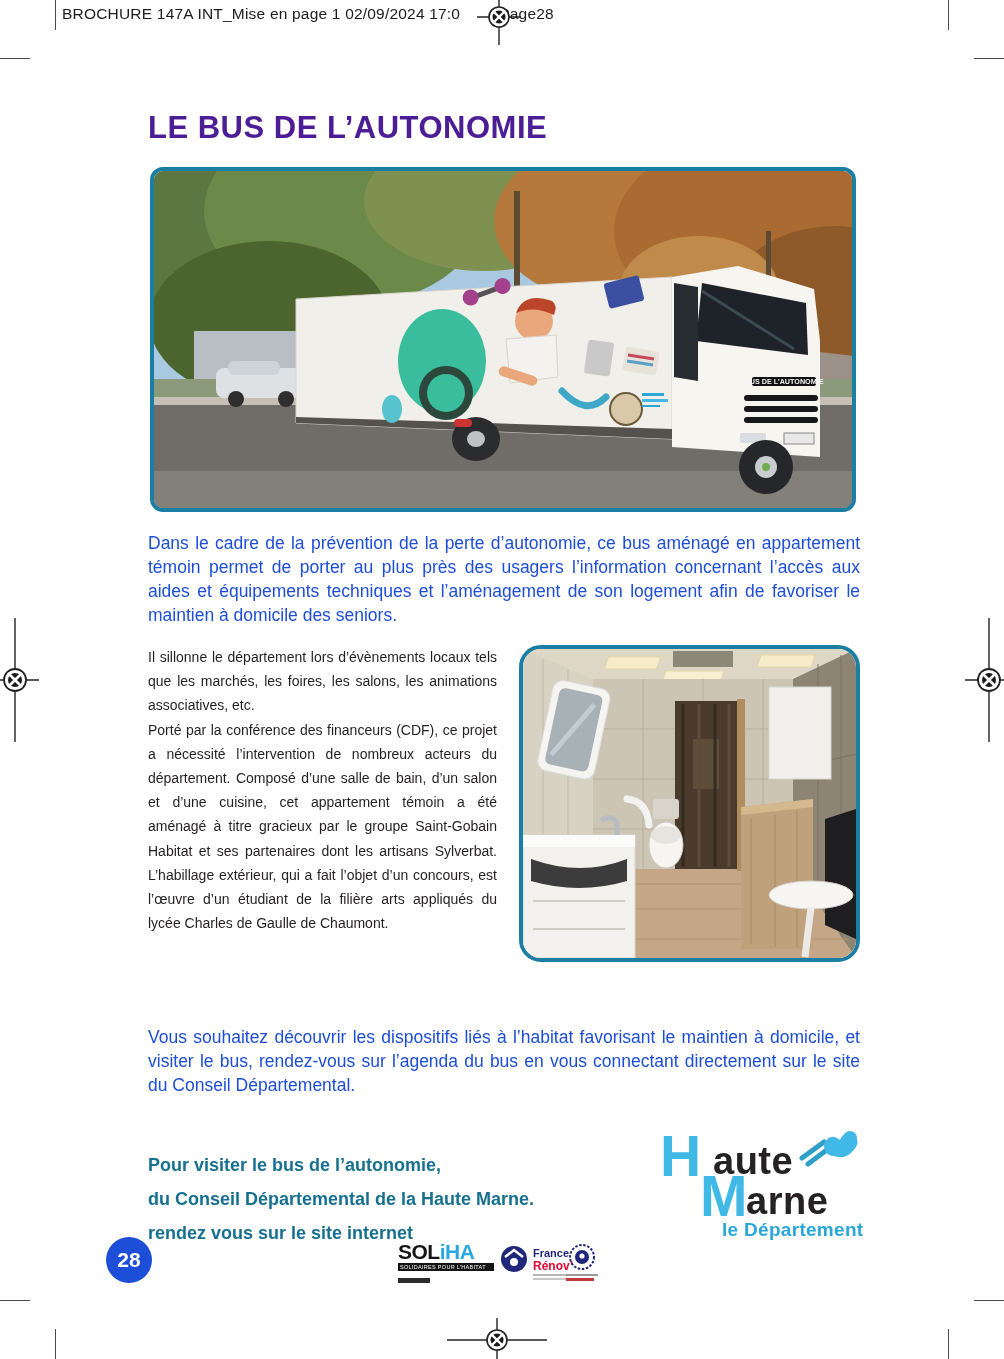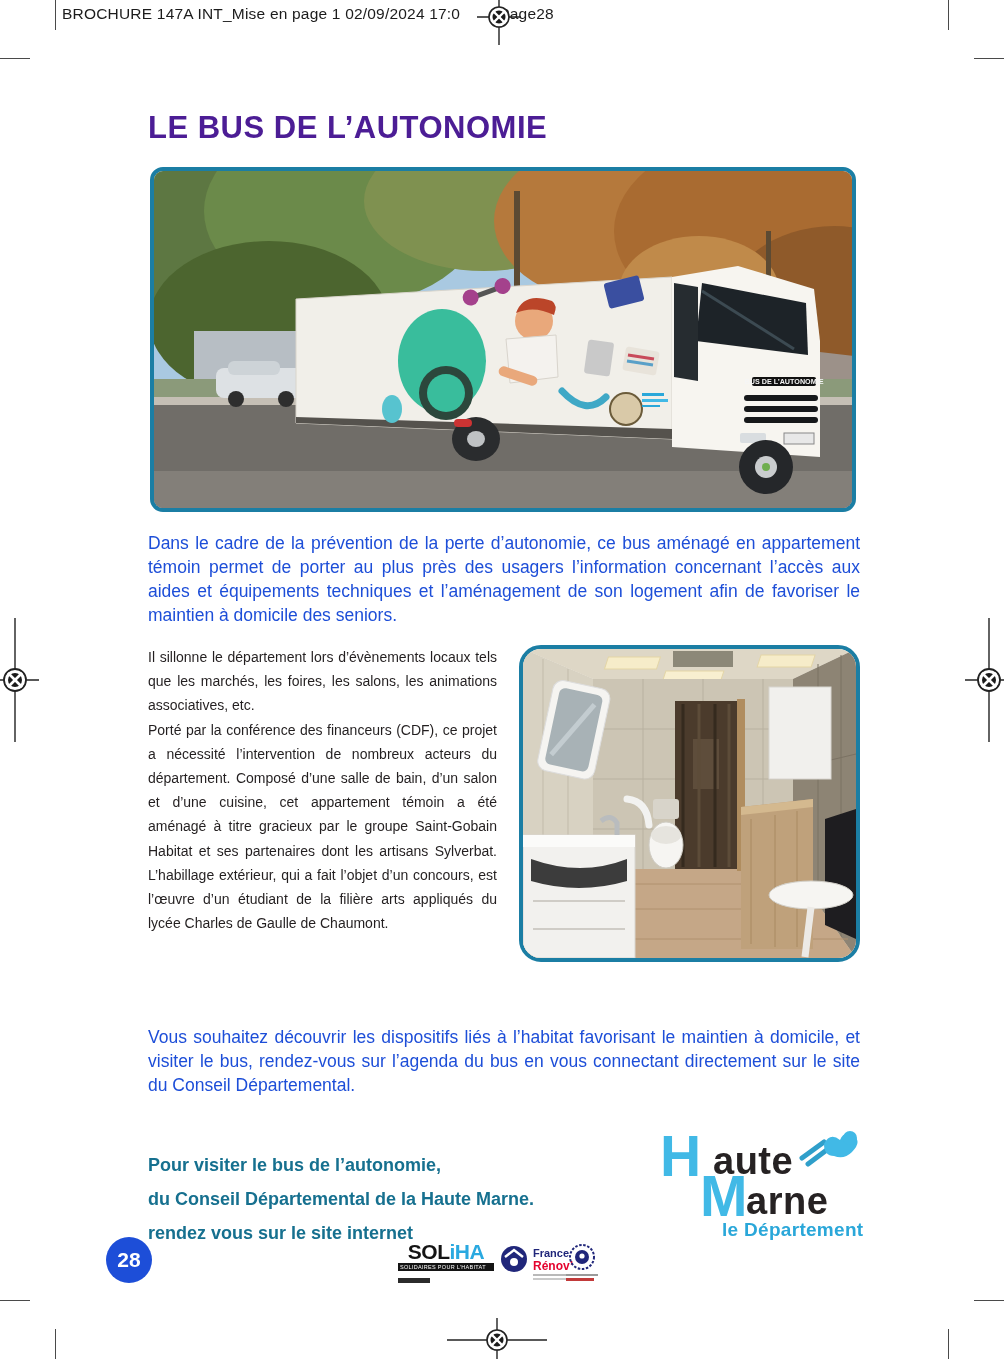--- a/index.html
+++ b/index.html
@@ -25,21 +25,21 @@
   .pagenum{position:absolute;left:106px;top:1237px;width:46px;height:46px;border-radius:50%;background:#1d4ed8;
            display:flex;align-items:center;justify-content:center;color:#fff;font-size:21px;font-weight:bold;}
   
   .hm{position:absolute;left:660px;top:1128px;width:205px;height:100px;}
   .hm span{position:absolute;line-height:1;}
   .hm .big{color:#41b9e6;font-size:57px;font-weight:bold;}
   .hm .blk{color:#262223;font-size:38px;font-weight:bold;letter-spacing:.5px;}
   .hm .tag{color:#2aa7d9;font-size:19px;font-weight:bold;letter-spacing:.3px;}
   
   .soliha{position:absolute;left:398px;top:1241px;width:96px;}
-  .soliha .nm{font-size:21px;font-weight:bold;letter-spacing:-.5px;color:#141414;line-height:1;text-align:center;}
+  .soliha .nm{font-size:21px;font-weight:bold;letter-spacing:-.5px;color:#141414;line-height:1;}
   .soliha .nm b{color:#2aa9e0;}
   .soliha .bar{margin-top:1px;background:#141414;color:#fff;font-size:5.5px;letter-spacing:.3px;
                padding:1px 2px;white-space:nowrap;}
   .soliha .sub{margin-top:7px;width:32px;height:5px;background:#2b2b2b;}
   .fr{position:absolute;left:499px;top:1243px;width:96px;}
   .cert{position:absolute;left:560px;top:1243px;width:50px;}
 </style>
 </head>
 <body>
 

